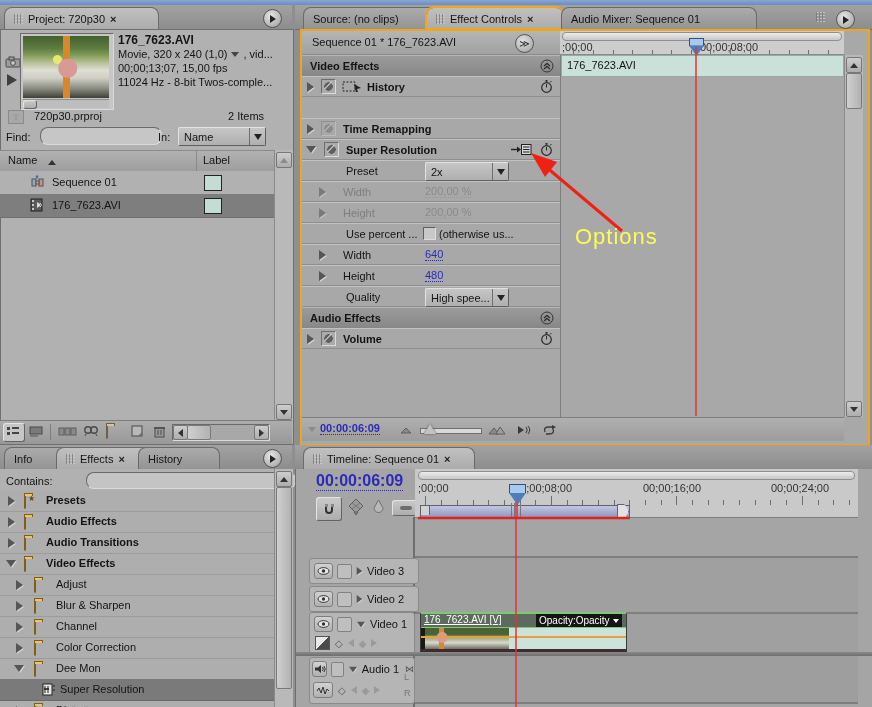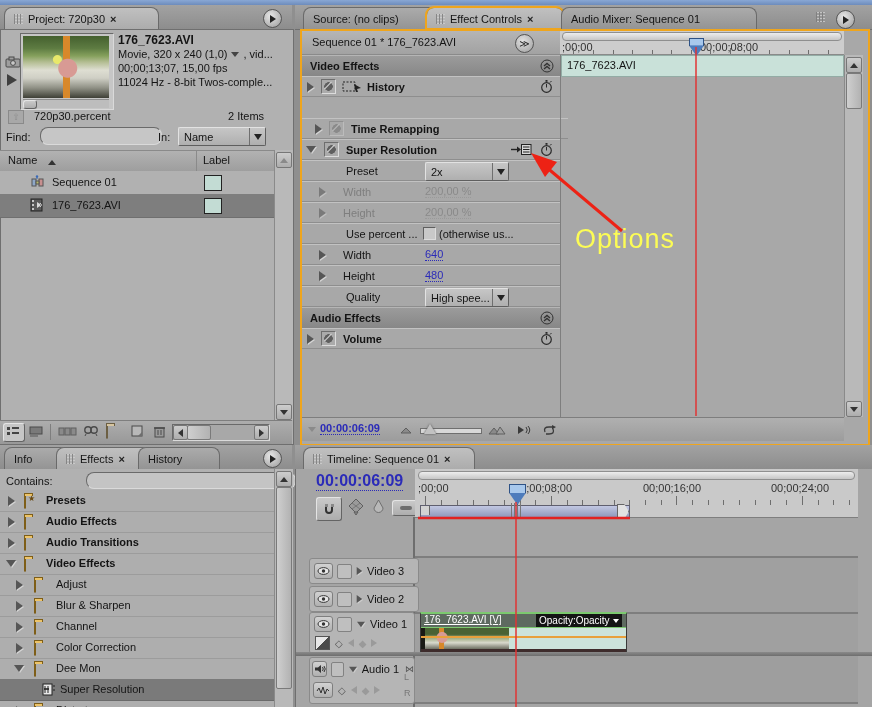--- a/index.html
+++ b/index.html
@@ -107,21 +107,21 @@
     <span>Movie, 320 x 240 (1,0)</span>
     <span class="tri-dn-s" style="border-top-color:#444;"></span>
     <span>, vid...</span>
   </div>
   <div class="abs txt" style="left:118px;top:62px;">00;00;13;07, 15,00 fps</div>
   <div class="abs txt" style="left:118px;top:76px;">11024 Hz - 8-bit Twos-comple...</div>
 
   <div class="abs" style="left:8px;top:110px;width:14px;height:12px;background:#A8A8A8;border:1px solid #8A8A8A;display:flex;align-items:center;justify-content:center;">
     <span style="color:#8F8F8F;font-size:9px;">⇧</span>
   </div>
-  <div class="abs txt" style="left:34px;top:110px;">720p30.percent</div>
+  <div class="abs txt" style="left:34px;top:110px;">720p30.prproj</div>
   <div class="abs txt" style="left:228px;top:110px;">2 Items</div>
 
   <div class="abs txt" style="left:6px;top:131px;">Find:</div>
   <input class="abs sunken" style="left: 40px; top: 127px; width: 108px; height: 16px; border-radius: 8px; background: rgb(198, 198, 198); outline: none; font: 11px &quot;Liberation Sans&quot;, sans-serif; padding: 0px 6px;">
   <div class="abs txt" style="left:158px;top:131px;">In:</div>
   <div class="ddl" style="left:178px;top:127px;width:86px;">
     <span class="val txt">Name</span>
     <span class="arr"></span>
   </div>
 
@@ -299,21 +299,21 @@
       <svg class="ic" width="13" height="15" viewBox="0 0 13 15">
           <circle cx="6.5" cy="8.5" r="4.8" fill="none" stroke="#2A2A2A" stroke-width="1.2"></circle>
           <line x1="6.5" y1="8.5" x2="6.5" y2="5" stroke="#2A2A2A"></line>
           <line x1="6.5" y1="2.8" x2="6.5" y2="1" stroke="#2A2A2A" stroke-width="2"></line>
           <line x1="10" y1="3.5" x2="11.5" y2="2" stroke="#2A2A2A"></line>
         </svg>
     </span>
   </div>
 
 
-  <div class="ecrow" style="top:118px;padding-left:8px;">
+  <div class="ecrow" style="top:118px;">
     <span class="tri-r" style="margin-left:5px;"></span>
     <span class="fx off" style="margin-left:7px;"></span>
     <span class="txt b" style="margin-left:7px;">Time Remapping</span>
   </div>
 
   <div class="ecrow" style="top:139px;">
     <span class="tri-d" style="margin-left:4px;"></span>
     <span class="fx" style="margin-left:8px;"></span>
     <span class="txt b" style="margin-left:7px;">Super Resolution</span>
     <span style="position:absolute;right:28px;display:flex;align-items:center;">
@@ -714,15 +714,15 @@
   <span class="abs" style="left:404px;top:672px;font-size:9px;color:#777;">L</span>
   <span class="abs" style="left:404px;top:688px;font-size:9px;color:#777;">R</span>
 
   <svg class="abs" style="left:0;top:0;pointer-events:none;" width="872" height="707" viewBox="0 0 872 707">
     <line x1="696" y1="47" x2="696" y2="416" stroke="#E03434" stroke-width="1.5"></line>
     <line x1="516" y1="502" x2="516" y2="707" stroke="#E03434" stroke-width="1.5"></line>
     <line x1="418" y1="518" x2="630" y2="518" stroke="#E22222" stroke-width="2.5"></line>
     <line x1="622" y1="231" x2="545" y2="166" stroke="#ED2215" stroke-width="3"></line>
     <polygon points="531,153 557,162 545,177" fill="#ED2215"></polygon>
   </svg>
-  <div class="abs" style="left:575px;top:224px;font-size:27px;color:#FCFC55;letter-spacing:1px;">Options</div>
+  <div class="abs" style="left:575px;top:224px;font-size:22px;color:#FCFC55;letter-spacing:1px;">Options</div>
 
 </div>
 
 </body></html>

